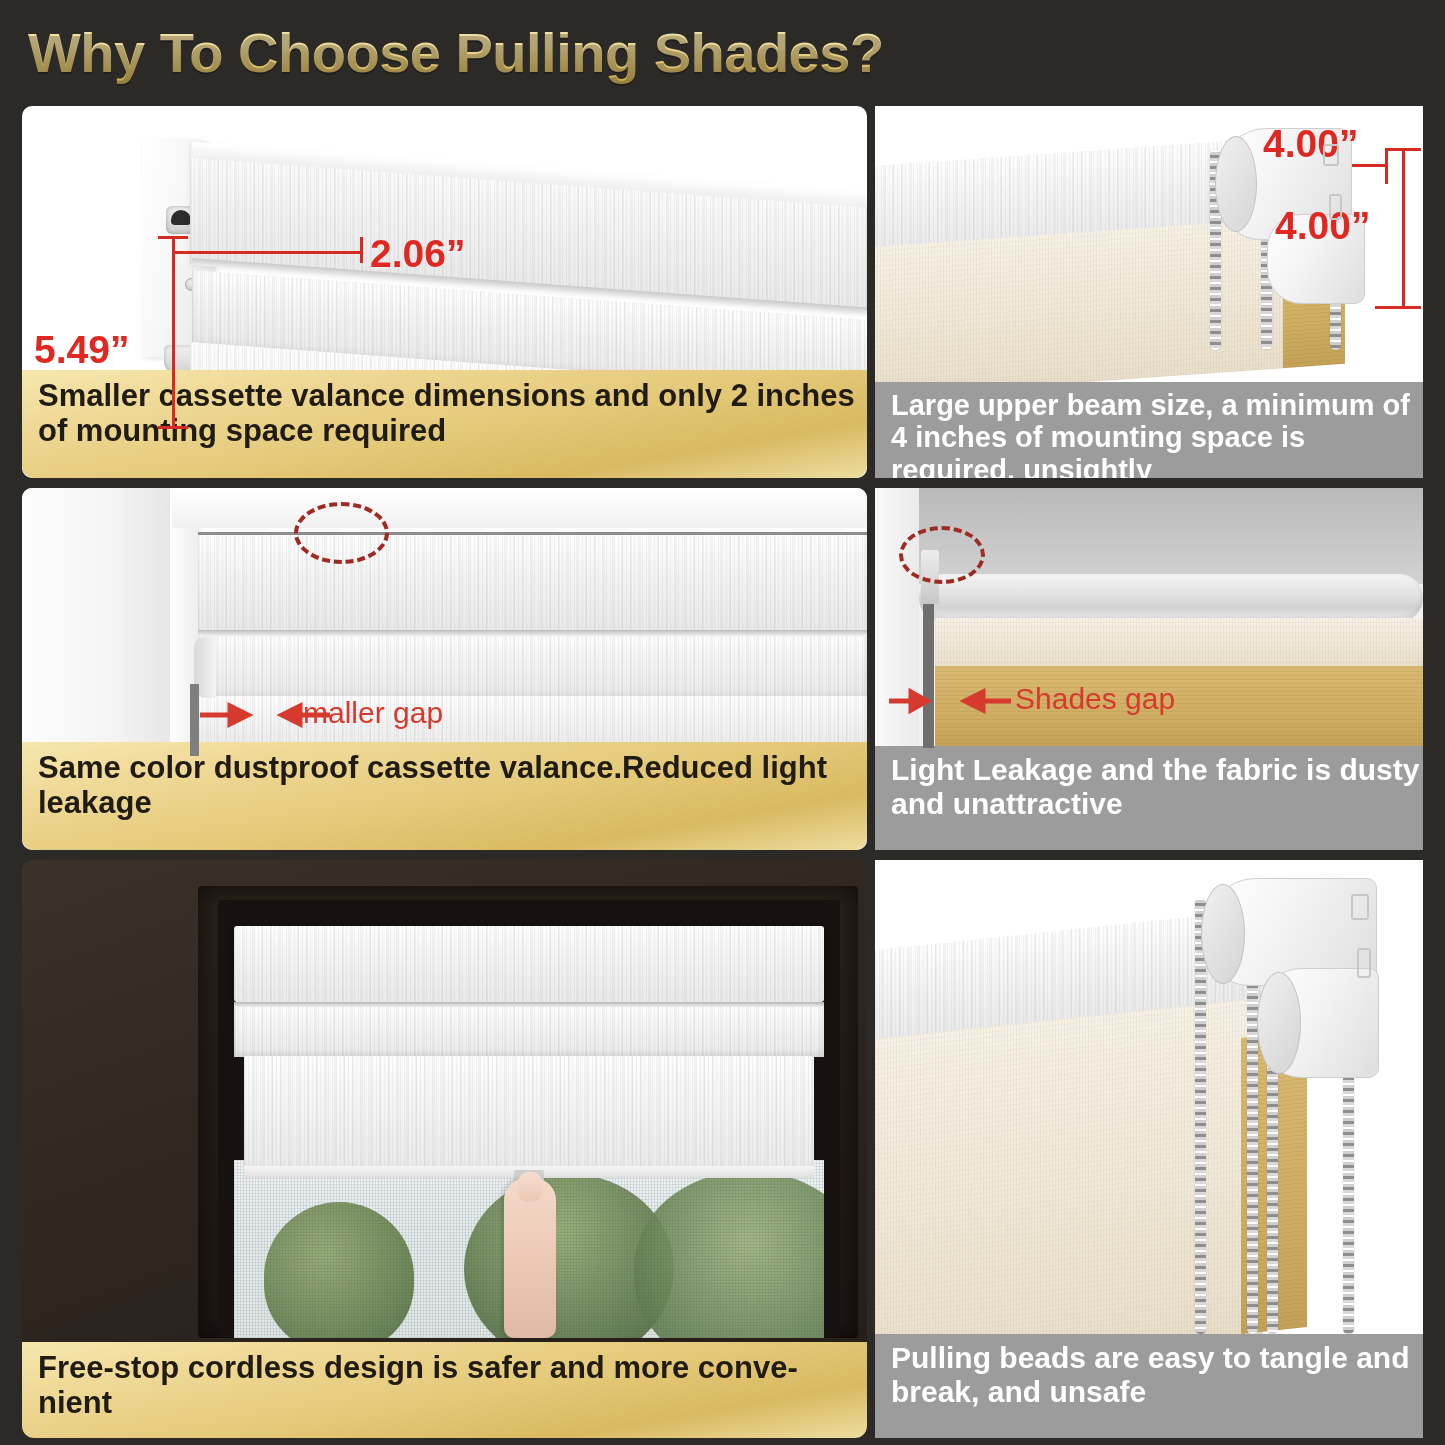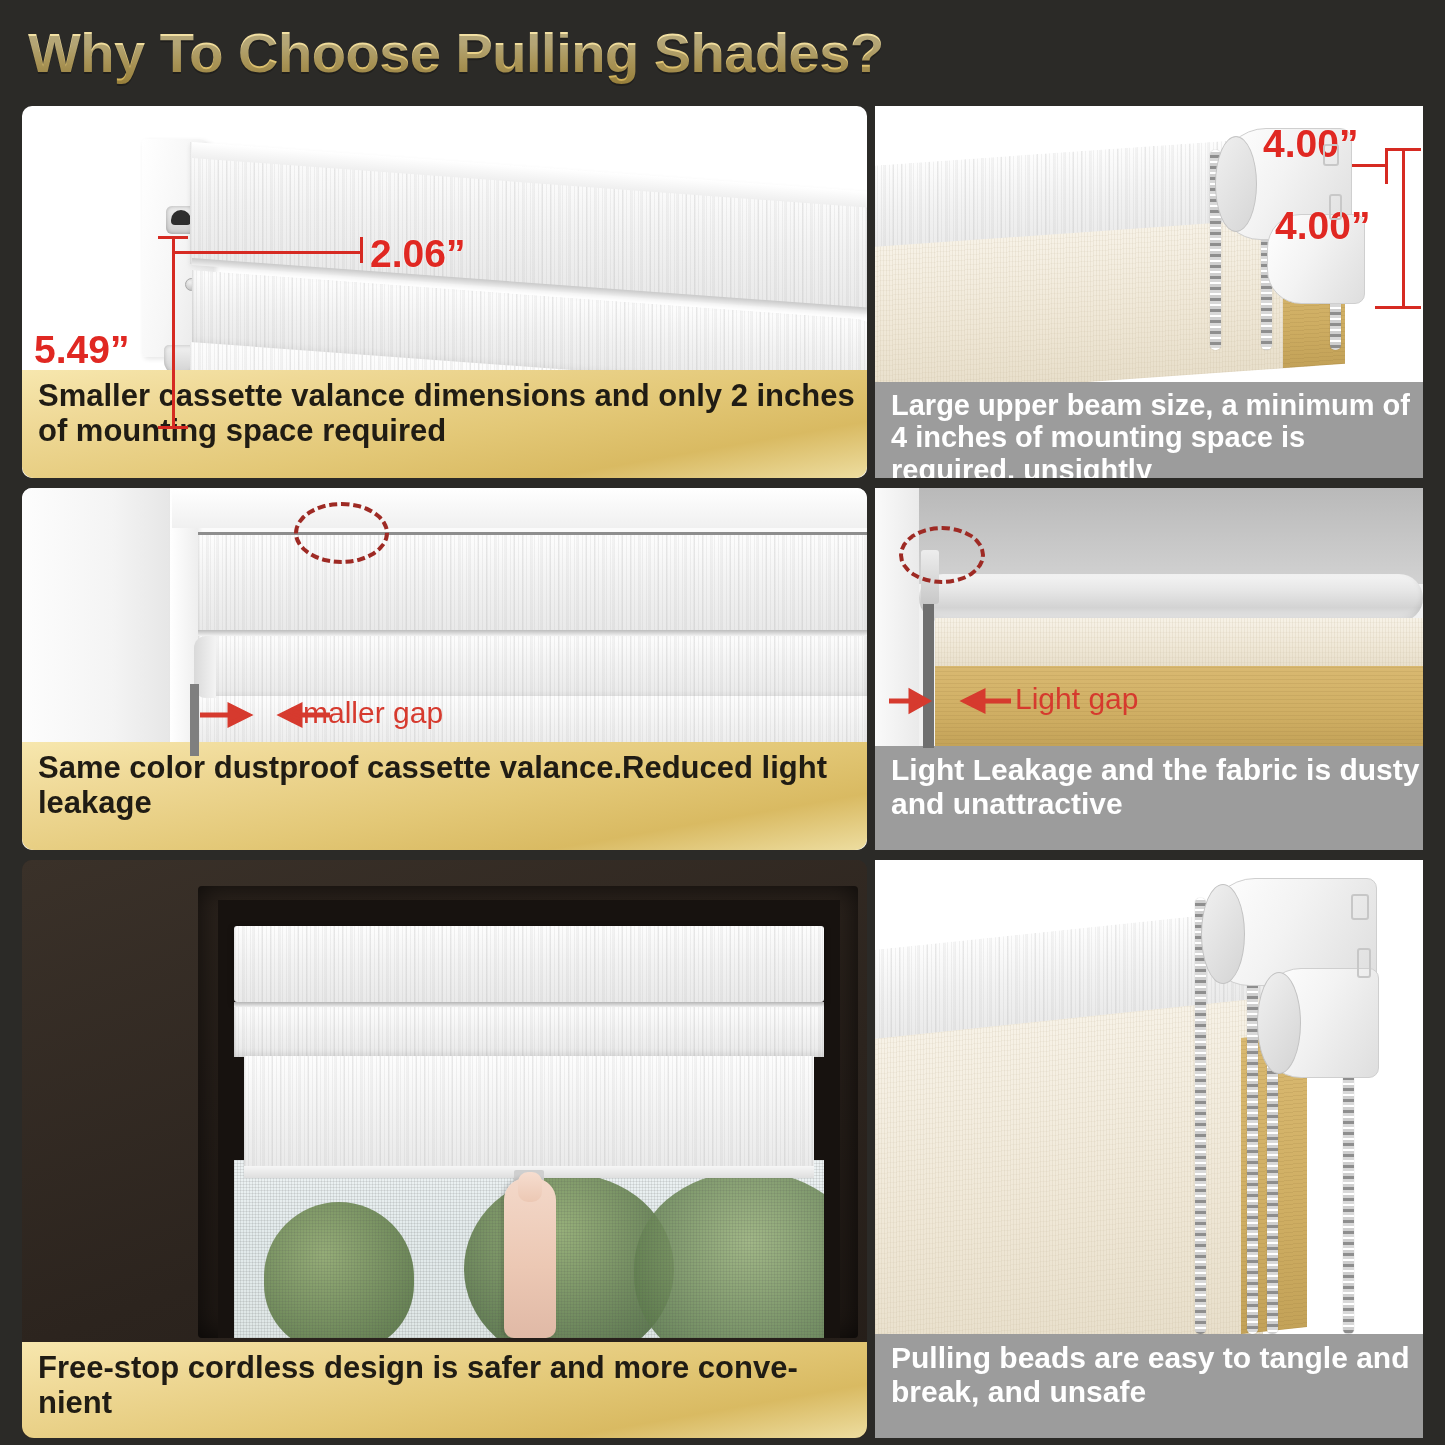--- a/index.html
+++ b/index.html
@@ -276,21 +276,21 @@
         <div class="fabric-tan" style="position:absolute;left:60px;top:178px;width:488px;height:82px;"></div>
 
         <div class="dashed-ellipse" style="left:24px;top:38px;width:86px;height:58px;"></div>
 
         <svg style="position:absolute;left:14px;top:198px;z-index:9;" width="60" height="30" viewBox="0 0 60 30">
           <path d="M0 15 L22 15 M22 6 L22 24 L38 15 Z" fill="#d63a2e" stroke="#d63a2e" stroke-width="5"></path>
         </svg>
         <svg style="position:absolute;left:70px;top:198px;z-index:9;" width="66" height="30" viewBox="0 0 66 30">
           <path d="M66 15 L38 15 M38 6 L38 24 L20 15 Z" fill="#d63a2e" stroke="#d63a2e" stroke-width="5"></path>
         </svg>
-        <div class="note-label" style="left:140px;top:194px;">Light gap</div>
+        <div class="note-label" style="left:140px;top:194px;">Shades gap</div>
       </div>
     </div>
     <div class="cap gray">Light Leakage and the fabric is dusty and unattractive</div>
   </div>
 
   <div class="cell">
     <div class="panel rounded" style="background:#332b24;">
       <div class="art">
 
         <div style="position:absolute;inset:0;background:linear-gradient(160deg,#3a3129 0%,#2c241e 55%,#241d18 100%);"></div>

